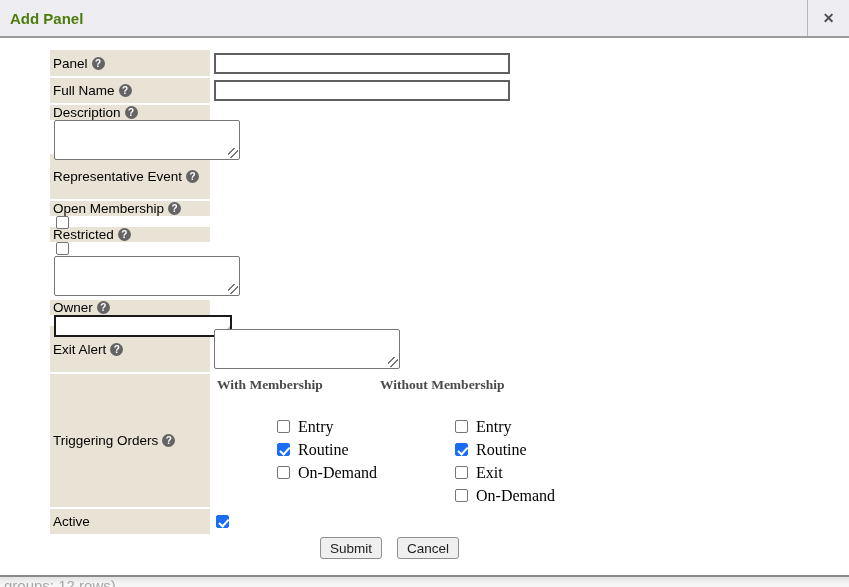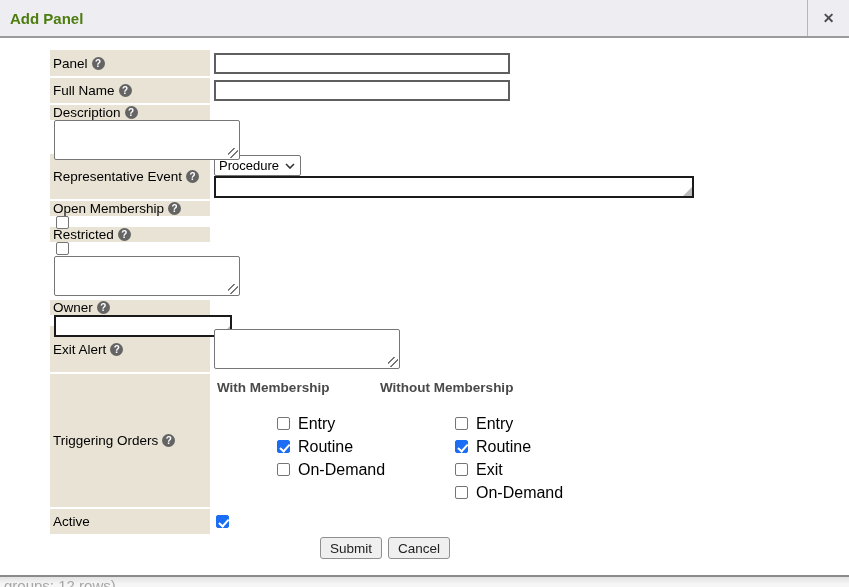--- a/index.html
+++ b/index.html
@@ -157,30 +157,30 @@
     content: "";
     position: absolute;
     left: 3.5px; top: 0.5px;
     width: 4px; height: 7.5px;
     border: solid #fff;
     border-width: 0 2px 2px 0;
     transform: rotate(42deg);
   }
   .cb-solo { margin-left: 2px; }
   
-  .to-content { justify-content: center; padding-top: 3px; }
+  .to-content { justify-content: space-between; padding-top: 3px; font-family: Liberation Serif, serif; }
   .to-headers { display: flex; font-size: 13.5px; font-weight: bold; color: #4a4a4a; }
   .to-h1 { margin-left: 3px; width: 163px; }
   .to-cols { display: flex; margin-top: 17px; }
   .to-col { display: flex; flex-direction: column; }
   .to-col1 { margin-left: 63px; width: 112px; }
   .to-col2 { margin-left: 66px; }
   .opt { display: flex; align-items: center; gap: 8px; height: 23px; font-size: 16px; cursor: pointer; }
   
-  .btn-row { display: flex; gap: 6px; margin: 3px 0 0 270px; }
+  .btn-row { display: flex; gap: 15px; margin: 3px 0 0 270px; }
   .btn {
     height: 22px;
     padding: 0 9px;
     background: #efefef;
     border: 1px solid #8f8f8f;
     border-radius: 3px;
     font-size: 13.5px;
     color: #222;
     font-family: "Liberation Sans", sans-serif;
     cursor: pointer;
@@ -247,32 +247,20 @@
           <i class="resize-grip"></i>
         </span>
       </div>
     </div>
 
     <div class="row r-repevent">
       <div class="label-cell">
         <span>Representative Event</span>
         <span class="help">?</span>
       </div>
-      <div class="content-cell">
-        <span class="sel">
-          <span>Procedure</span>
-          <svg width="10" height="6" viewBox="0 0 10 6">
-              <path d="M1 1 L5 5 L9 1" stroke="#333" fill="none" stroke-width="1.6"></path>
-            </svg>
-        </span>
-        <span class="di-wrap">
-          <input class="dark-input w480" value="" style="">
-          <i class="corner-grip"></i>
-        </span>
-      </div>
     </div>
 
     <div class="row r-openmem">
       <div class="label-cell">
         <span>Open Membership</span>
         <span class="help">?</span>
       </div>
       <div class="content-cell">
         <span class="cb cb-solo"></span>
       </div>

